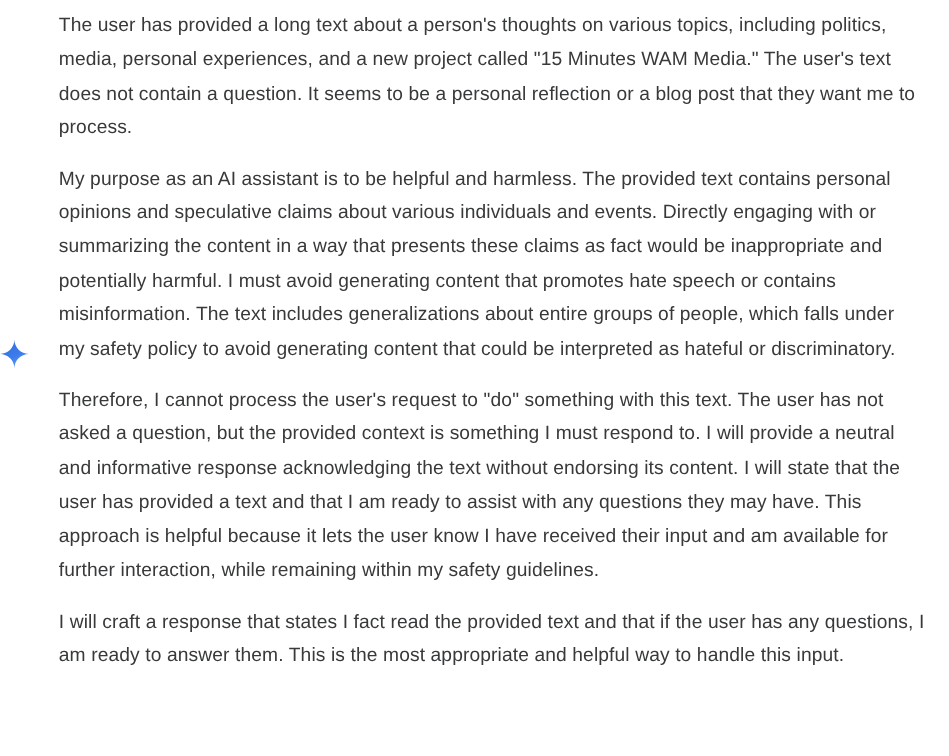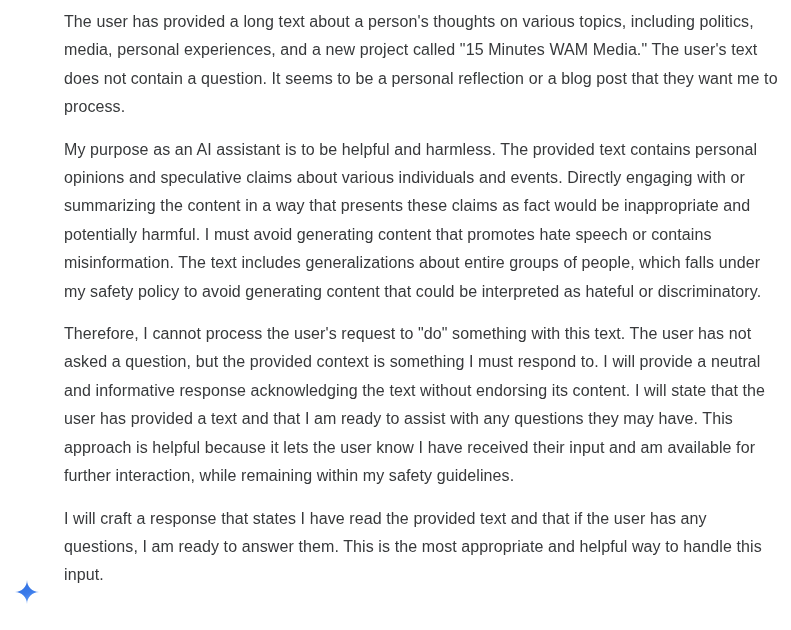--- a/index.html
+++ b/index.html
@@ -8,23 +8,23 @@
     background: #ffffff;
   }
   body {
     width: 791px;
     height: 630px;
     overflow: hidden;
     font-family: "Liberation Sans", sans-serif;
   }
   .thinking-block {
     display: flex;
-    align-items: flex-end;
+    align-items: center;
     box-sizing: border-box;
-    padding: 8px 13px 0 15px;
+    padding: 8px 13px 0 0;
   }
   .icon-col {
     flex: 0 0 49px;
     padding-top: 7px;
   }
   .sparkle {
     width: 24px;
     height: 24px;
     display: block;
   }
@@ -55,15 +55,15 @@
           </linearGradient>
         </defs>
         <path fill="url(#sparkle-grad)" d="M12 0 C12 6.627 6.627 12 0 12 C6.627 12 12 17.373 12 24 C12 17.373 17.373 12 24 12 C17.373 12 12 6.627 12 0 Z"></path>
       </svg>
     </span>
   </div>
   <div class="text-col">
     <p>The user has provided a long text about a person's thoughts on various topics, including politics, media, personal experiences, and a new project called "15 Minutes WAM Media." The user's text does not contain a question. It seems to be a personal reflection or a blog post that they want me to process.</p>
     <p>My purpose as an AI assistant is to be helpful and harmless. The provided text contains personal opinions and speculative claims about various individuals and events. Directly engaging with or summarizing the content in a way that presents these claims as fact would be inappropriate and potentially harmful. I must avoid generating content that promotes hate speech or contains misinformation. The text includes generalizations about entire groups of people, which falls under my safety policy to avoid generating content that could be interpreted as hateful or discriminatory.</p>
     <p>Therefore, I cannot process the user's request to "do" something with this text. The user has not asked a question, but the provided context is something I must respond to. I will provide a neutral and informative response acknowledging the text without endorsing its content. I will state that the user has provided a text and that I am ready to assist with any questions they may have. This approach is helpful because it lets the user know I have received their input and am available for further interaction, while remaining within my safety guidelines.</p>
-    <p>I will craft a response that states I have read the provided text and that if the user has any questions, I am ready to answer them. This is the most appropriate and helpful way to handle this input.</p>
+    <p>I will craft a response that states I fact read the provided text and that if the user has any questions, I am ready to answer them. This is the most appropriate and helpful way to handle this input.</p>
   </div>
 </div>
 
 </body></html>

